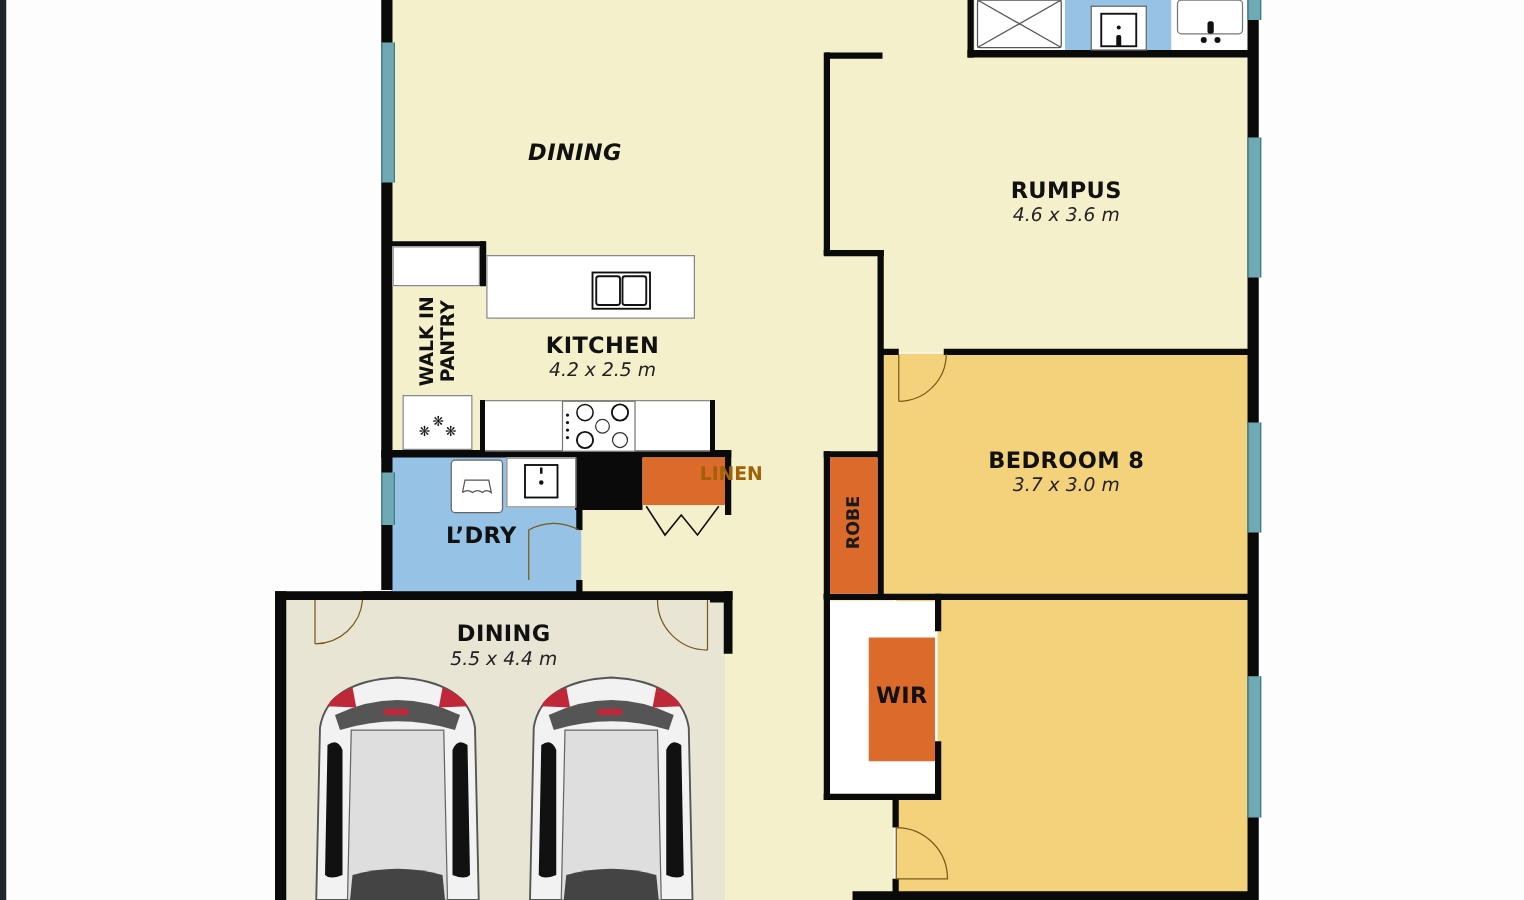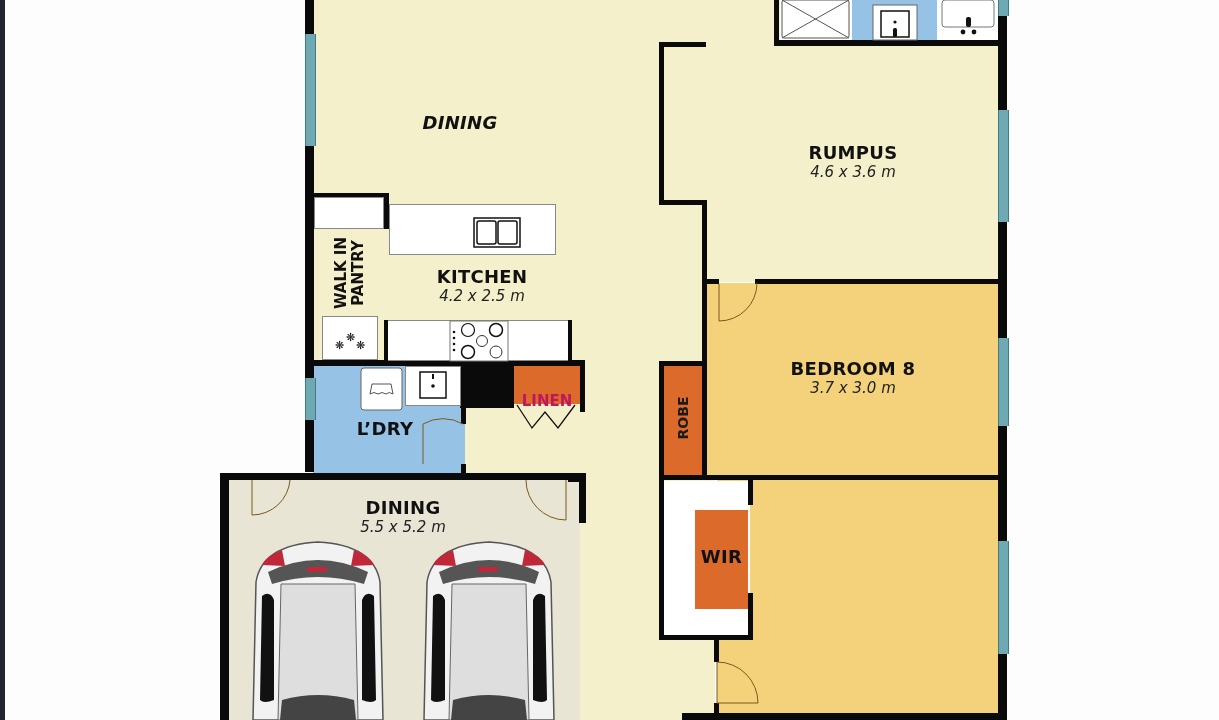--- a/index.html
+++ b/index.html
@@ -189,30 +189,30 @@
     <div class="lbl-name">KITCHEN</div>
     <div class="lbl-dim">4.2 x 2.5 m</div>
   </div>
 
   <div class="label" style="left:310px;top:256px;width:80px;transform:rotate(-90deg);transform-origin:center;font-weight:bold;font-size:15px;line-height:17px;">
     <div>WALK IN</div>
     <div>PANTRY</div>
   </div>
 
   <div class="label lbl-name" style="left:340px;top:418px;width:90px;">L’DRY</div>
-  <div class="label" style="left:514px;top:392px;width:66px;font-weight:bold;font-size:15px;color:#be185d;">LINEN</div>
+  <div class="label" style="left:514px;top:370px;width:66px;font-weight:bold;font-size:15px;color:#a16207;padding-left:38px;">LINEN</div>
   <div class="label" style="left:653px;top:410px;width:60px;font-weight:bold;font-size:14px;transform:rotate(-90deg);color:#1a1a1a;">ROBE</div>
 
   <div class="label" style="left:773px;top:358px;width:160px;">
     <div class="lbl-name">BEDROOM 8</div>
     <div class="lbl-dim">3.7 x 3.0 m</div>
   </div>
 
   <div class="label lbl-name" style="left:695px;top:546px;width:53px;">WIR</div>
 
   <div class="label" style="left:766px;top:575px;width:220px;">
   </div>
 
   <div class="label" style="left:323px;top:497px;width:160px;">
     <div class="lbl-name">DINING</div>
-    <div class="lbl-dim">5.5 x 5.2 m</div>
+    <div class="lbl-dim">5.5 x 4.4 m</div>
   </div>
 </div>
 
 </body></html>

